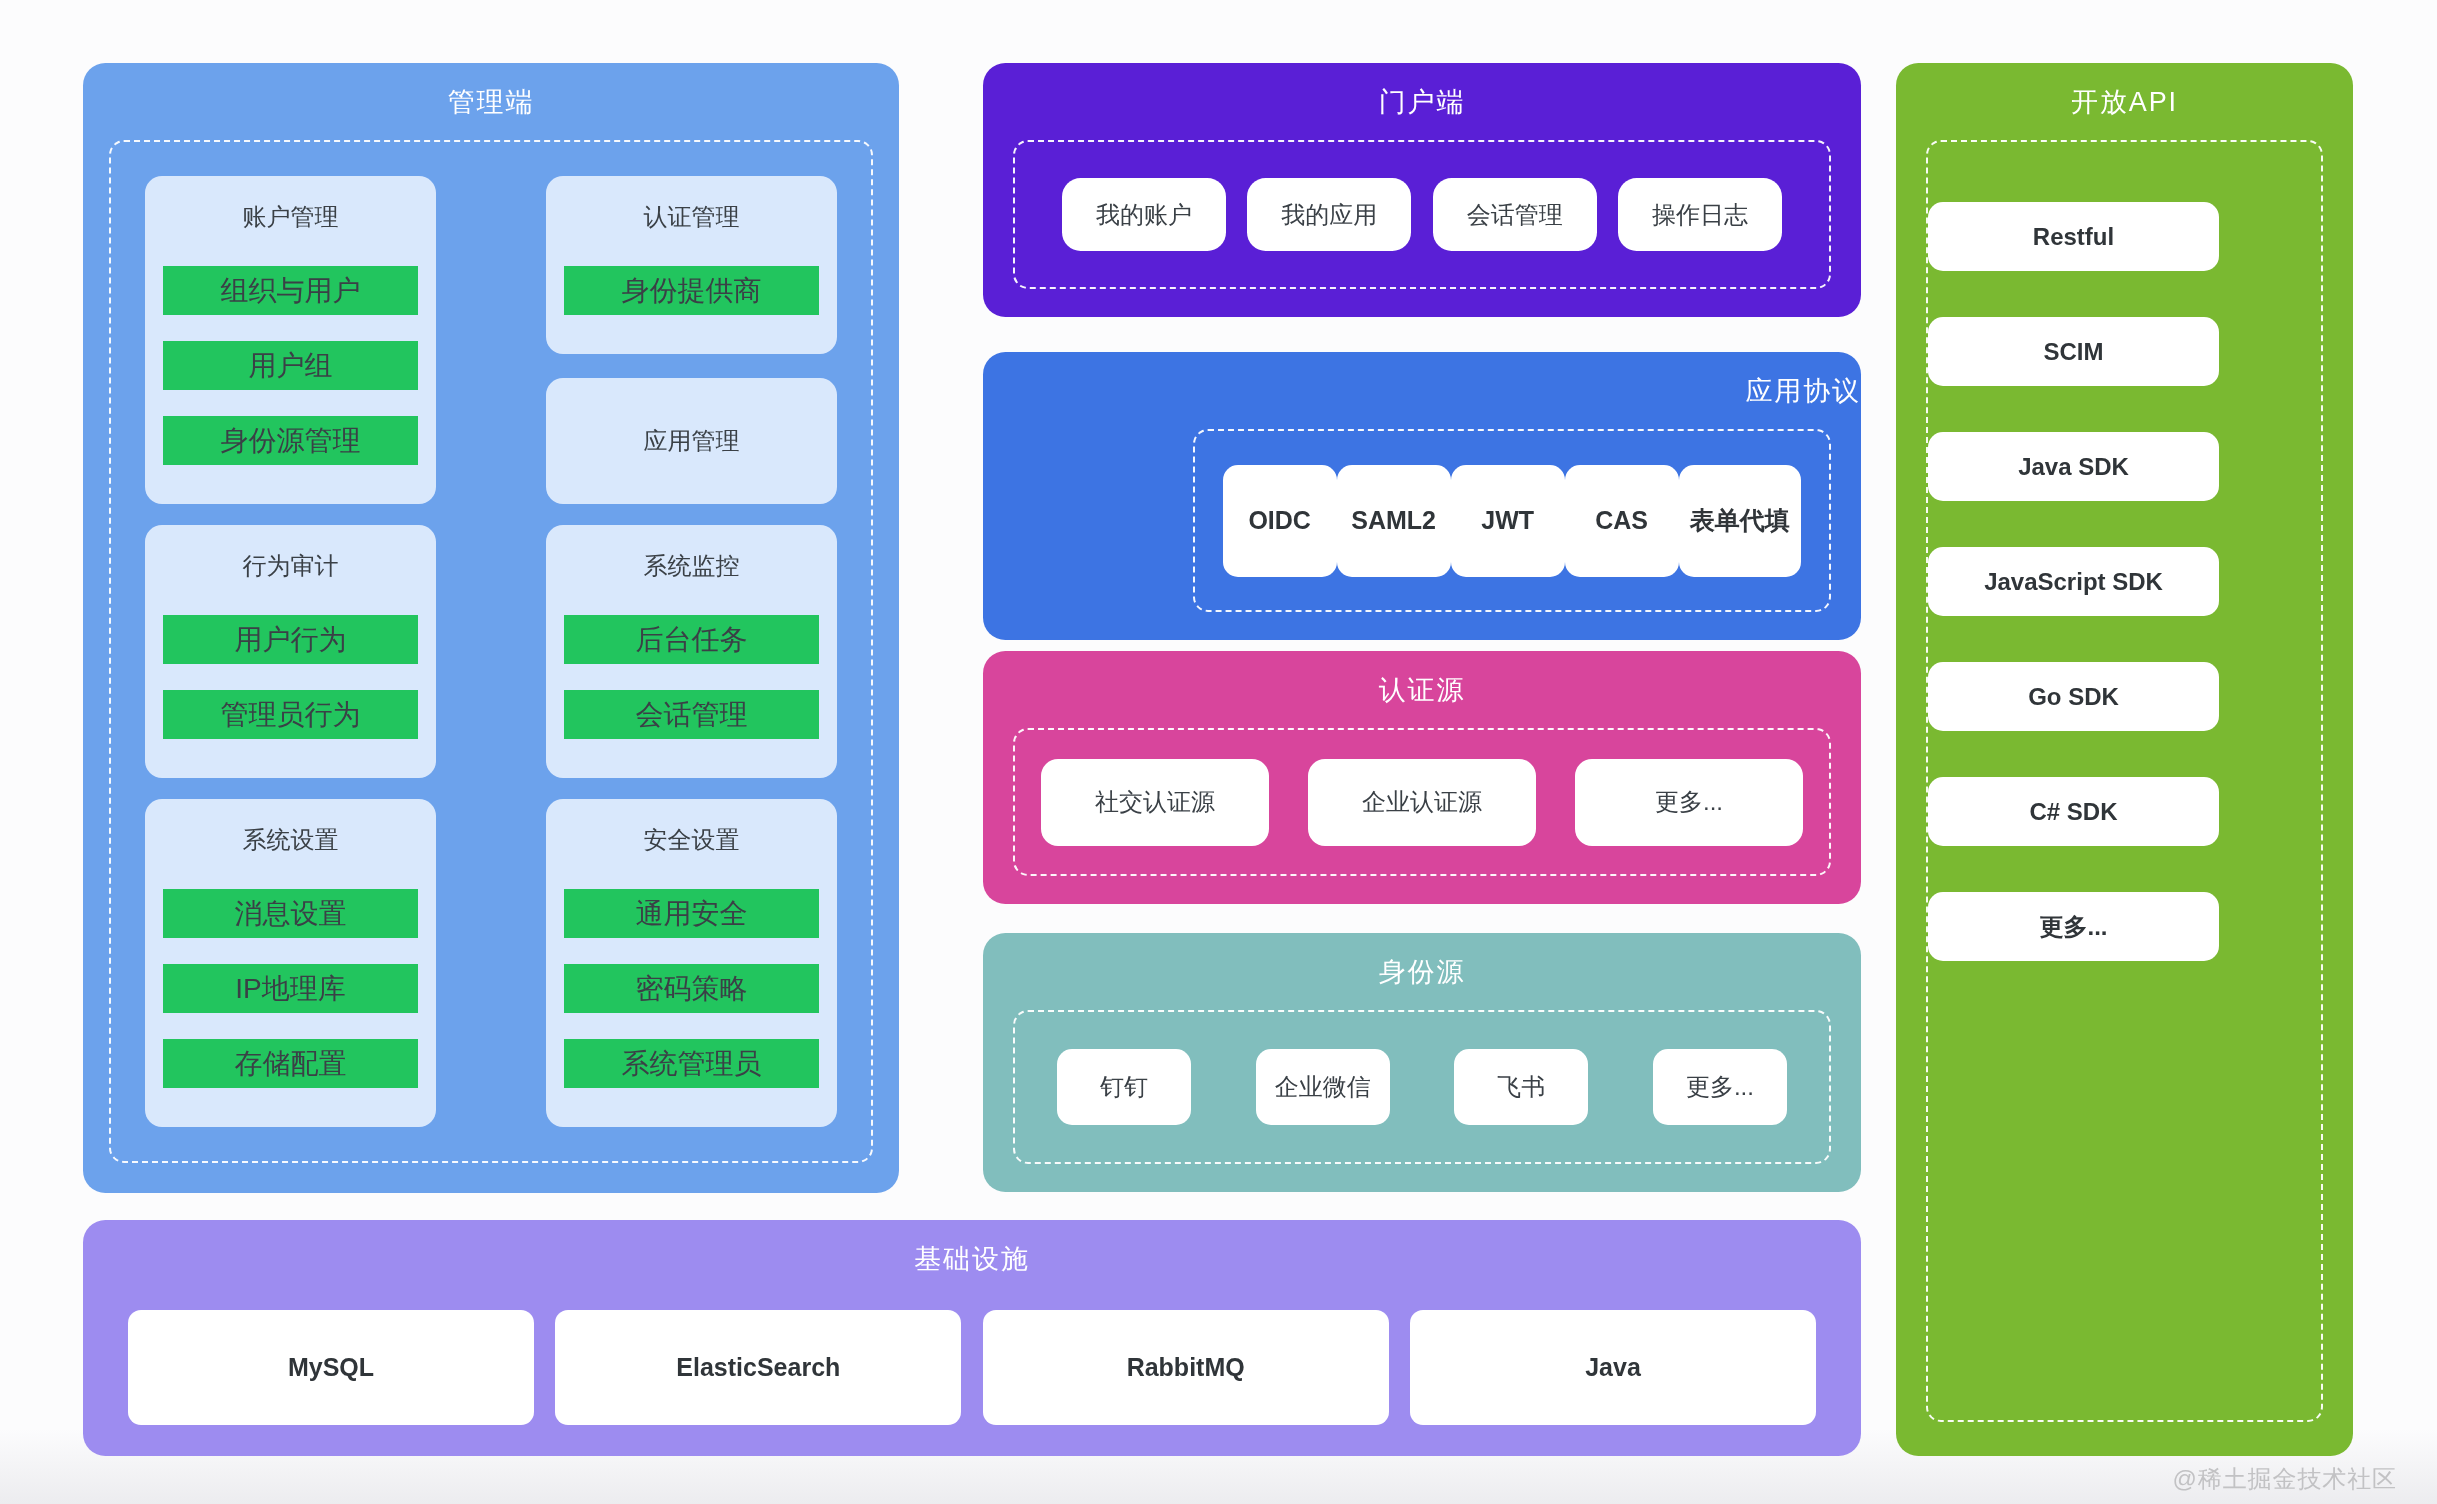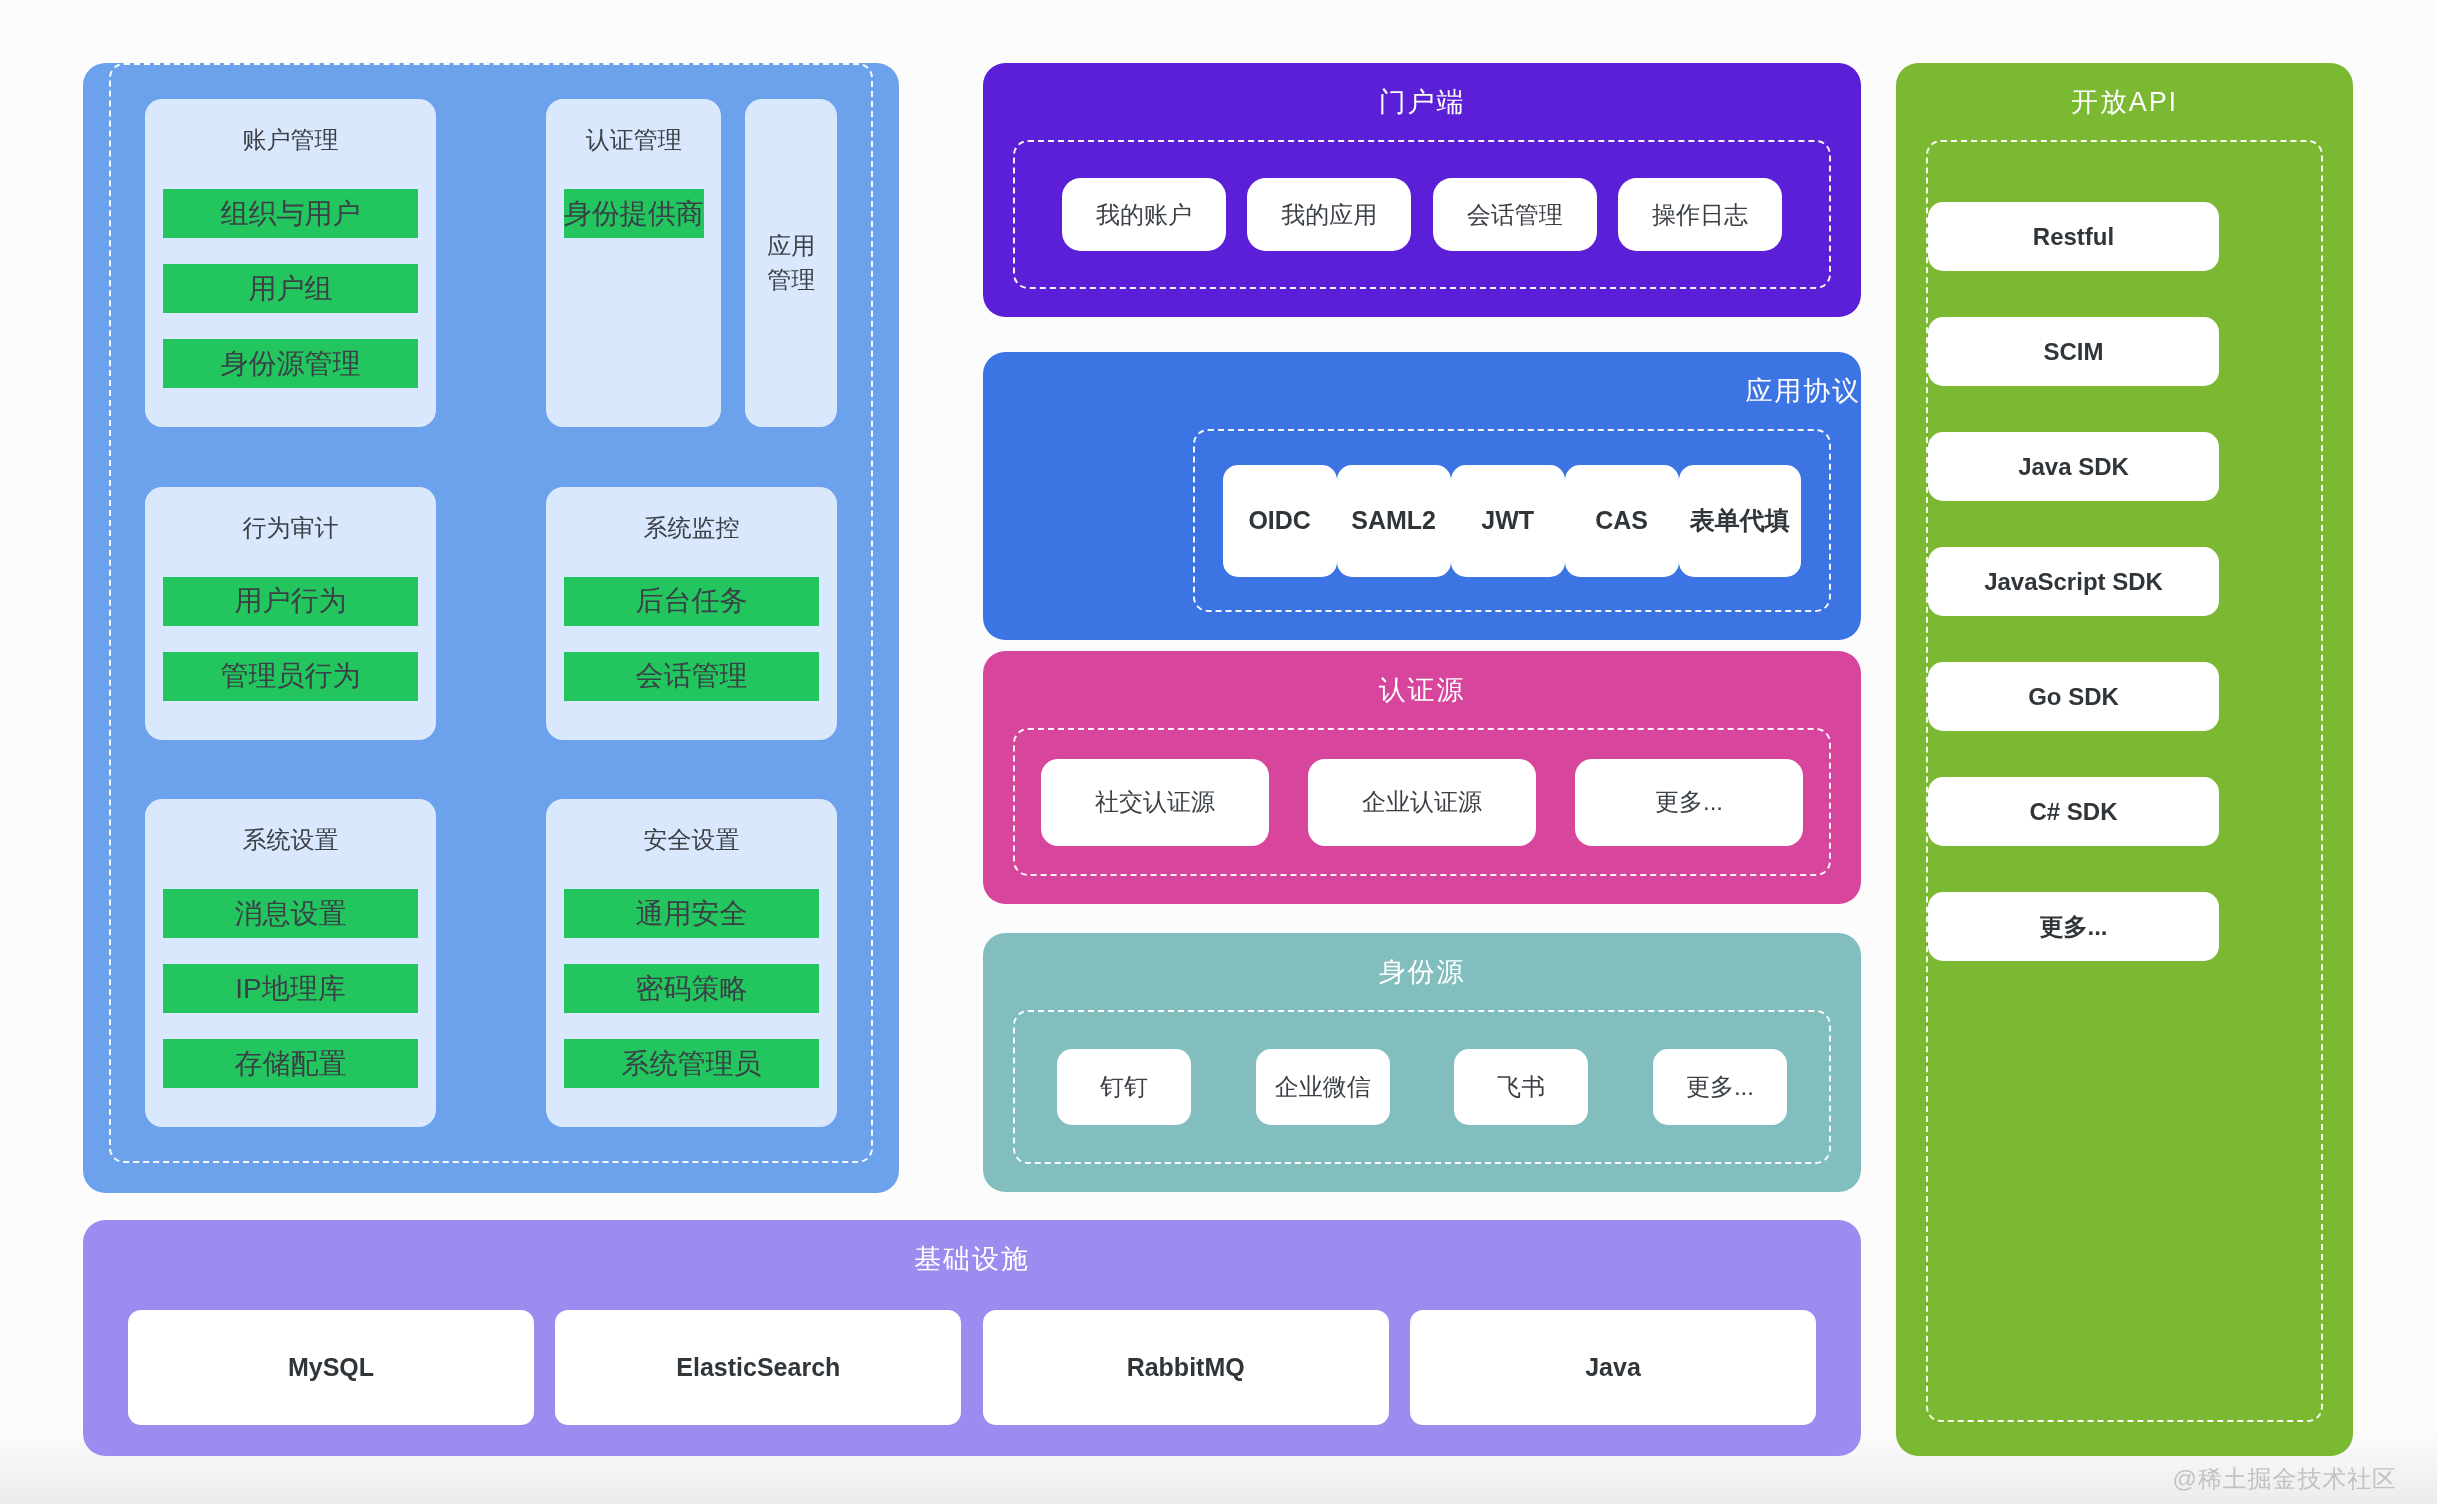--- a/index.html
+++ b/index.html
@@ -16,21 +16,21 @@
 
   
   .admin{left:83px;top:63px;width:816px;height:1130px;background:#6CA2EC;}
   .admin-dash{flex:1;margin:0 26px 30px;display:grid;grid-template-columns:291px 291px;
     justify-content:space-between;align-content:space-between;padding:34px;}
   .acard{background:#D9E8FC;border-radius:17px;padding:24px 17.7px 39px;box-sizing:border-box;}
   .acard-title{text-align:center;font-size:24px;font-weight:500;line-height:34px;color:#3A4046;}
   .aitems{margin-top:32px;display:flex;flex-direction:column;gap:26px;}
   .aitem{background:#22c55e;height:49px;display:flex;align-items:center;justify-content:center;
     font-size:28px;color:#3A4046;}
-  .stack{display:flex;flex-direction:row;gap:24px;}
+  .stack{display:flex;flex-direction:column;gap:24px;}
   .acard.center-card{flex:1;display:flex;align-items:center;justify-content:center;padding:13px;}
   .center-card .acard-title{margin:0;}
 
   
   .portal{left:983px;top:63px;width:878px;height:254px;background:#5A1FD6;}
   .protocols{left:983px;top:352px;width:878px;height:288px;background:#3D74E3;align-items:flex-end;}
   .auth{left:983px;top:651px;width:878px;height:253px;background:#D8459C;}
   .identity{left:983px;top:933px;width:878px;height:259px;background:#81BEBD;}
   .chips{flex:1;margin:0 30px 28px;display:flex;align-items:center;justify-content:space-between;}
   .chip{background:#FFFFFF;display:flex;align-items:center;justify-content:center;
@@ -63,20 +63,21 @@
 
   .watermark{position:absolute;right:41px;bottom:9.3px;font-size:24px;color:#C2C2C4;
     letter-spacing:0.9px;}
 </style>
 </head>
 <body>
 
 <div class="stage">
 
   <section class="panel admin">
+    <div class="panel-title">管理端</div>
     <div class="dashed admin-dash">
 
       <div class="acard" style="grid-column:1;grid-row:1;">
         <div class="acard-title">账户管理</div>
         <div class="aitems">
           <div class="aitem">组织与用户</div>
           <div class="aitem">用户组</div>
           <div class="aitem">身份源管理</div>
         </div>
       </div>

